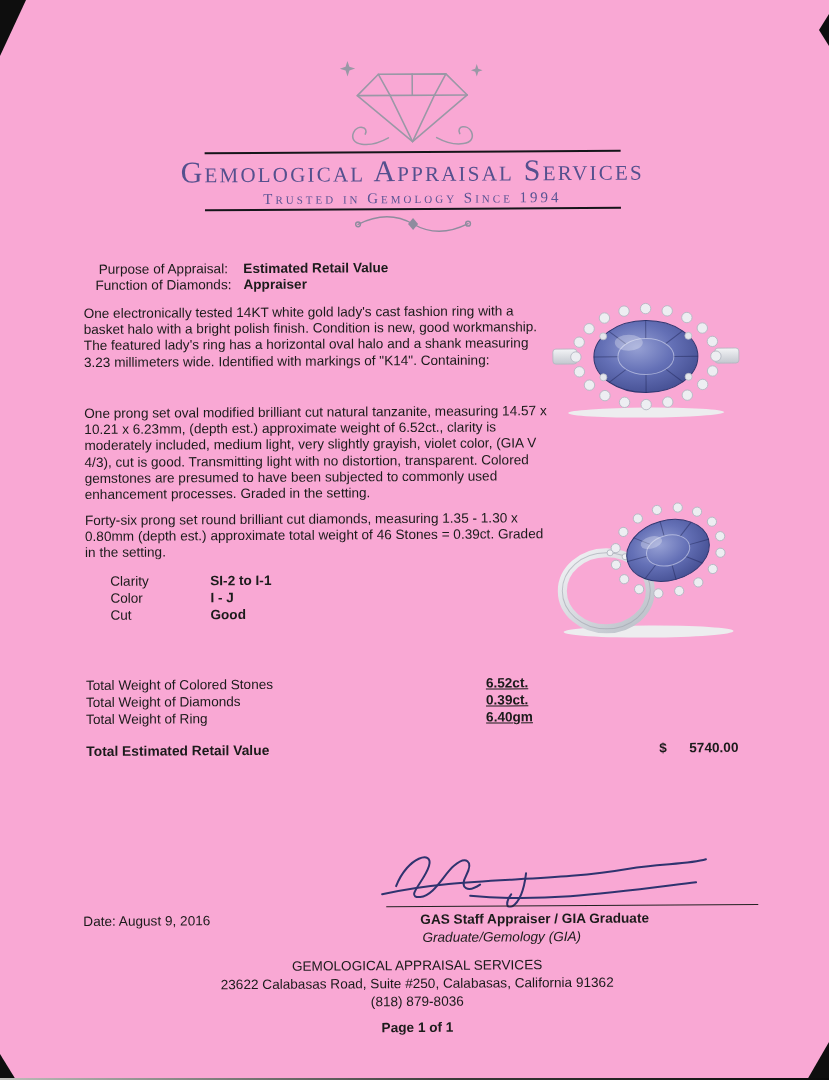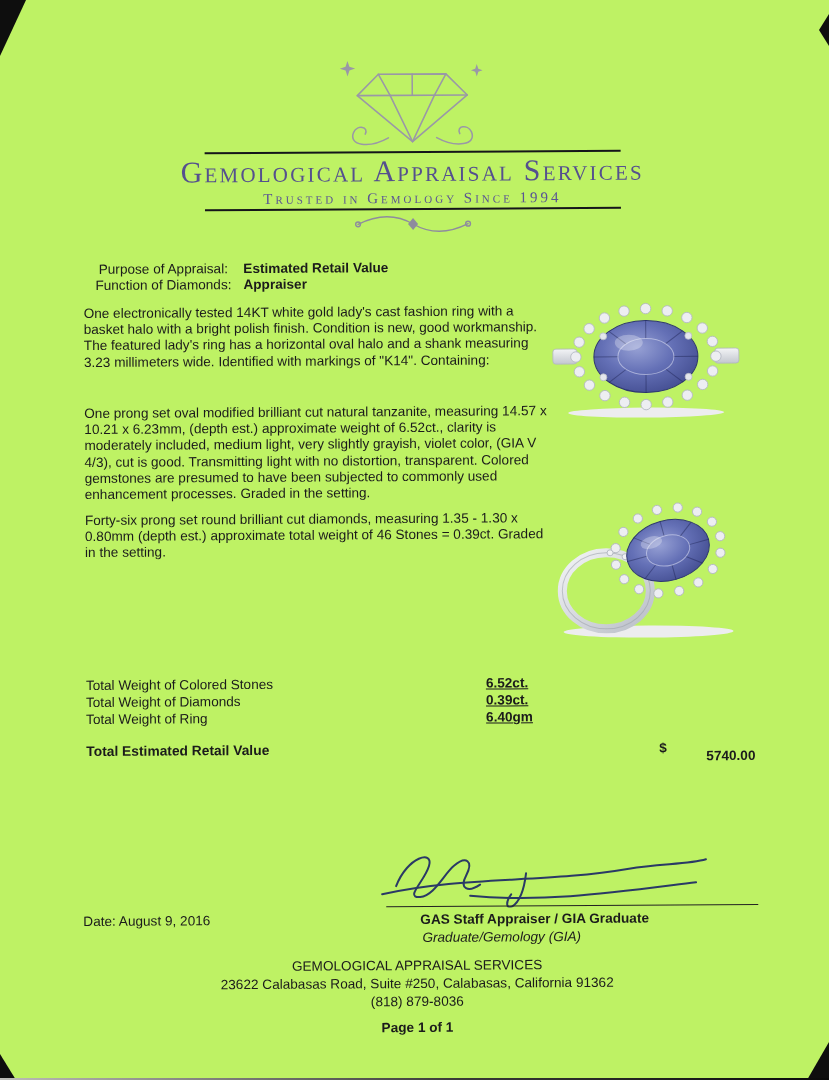--- a/index.html
+++ b/index.html
@@ -4,21 +4,21 @@
 <style>
   * { box-sizing: border-box; }
   html, body {
     margin: 0; padding: 0;
     width: 829px; height: 1080px;
     background: #e9e9e6;
     font-family: "Liberation Sans", sans-serif;
   }
   .page {
     position: absolute; inset: 0;
-    background: #bef264;
+    background: #f9a8d4;
     overflow: hidden;
   }
   .content {
     position: absolute; inset: 0;
     transform: rotate(-0.35deg);
     color: #1b1b1b;
     font-size: 13.6px;
   }
   .content > * { position: absolute; }
 
@@ -64,21 +64,21 @@
   .grading-label { width: 100px; }
   .grading-value { font-weight: bold; }
 
   .totals { left: 85px; top: 675px; line-height: 17.2px; }
   .totals-row { display: flex; }
   .totals-label { width: 400px; }
   .totals-value { font-weight: bold; text-decoration: underline; }
 
   .retail-label { left: 85px; top: 742px; font-weight: bold; font-size: 13.8px; }
   .retail-currency { left: 658px; top: 742px; font-weight: bold; }
-  .retail-value { left: 705px; top: 742px; font-weight: bold; margin-top: 8px; }
+  .retail-value { left: 688px; top: 742px; font-weight: bold; }
 
   
   .photo1 { left: 552px; top: 296px; width: 190px; height: 126px; }
   .photo2 { left: 548px; top: 490px; width: 196px; height: 152px; }
 
   
   .signature { left: 372px; top: 846px; width: 340px; height: 62px; }
   .sig-line { left: 384px; top: 906px; width: 372px; height: 0; border-top: 1.6px solid #222; }
   .date { left: 81px; top: 912px; font-weight: normal; }
   .appraiser-title { left: 418px; top: 912px; font-weight: bold; }
@@ -153,20 +153,34 @@
       <div class="info-row">
         <span class="info-label">Function of Diamonds:</span>
         <span class="info-value">Appraiser</span>
       </div>
     </div>
 
     <div class="para p1">One electronically tested 14KT white gold lady's cast fashion ring with a basket halo with a bright polish finish. Condition is new, good workmanship. The featured lady's ring has a horizontal oval halo and a shank measuring 3.23 millimeters wide. Identified with markings of "K14".  Containing:</div>
     <div class="para p2">One prong set oval modified brilliant cut natural tanzanite, measuring 14.57 x 10.21 x 6.23mm, (depth est.) approximate weight of 6.52ct., clarity is moderately included, medium light, very slightly grayish, violet color, (GIA V 4/3), cut is good. Transmitting light with no distortion, transparent. Colored gemstones are presumed to have been subjected to commonly used enhancement processes. Graded in the setting.</div>
     <div class="para p3">Forty-six prong set round brilliant cut diamonds, measuring 1.35 - 1.30 x 0.80mm (depth est.) approximate total weight of 46 Stones = 0.39ct. Graded in the setting.</div>
 
+    <div class="grading">
+      <div class="grading-row">
+        <span class="grading-label">Clarity</span>
+        <span class="grading-value">SI-2 to I-1</span>
+      </div>
+      <div class="grading-row">
+        <span class="grading-label">Color</span>
+        <span class="grading-value">I - J</span>
+      </div>
+      <div class="grading-row">
+        <span class="grading-label">Cut</span>
+        <span class="grading-value">Good</span>
+      </div>
+    </div>
 
     <div class="totals">
       <div class="totals-row">
         <span class="totals-label">Total Weight of Colored Stones</span>
         <span class="totals-value">6.52ct.</span>
       </div>
       <div class="totals-row">
         <span class="totals-label">Total Weight of Diamonds</span>
         <span class="totals-value">0.39ct.</span>
       </div>

